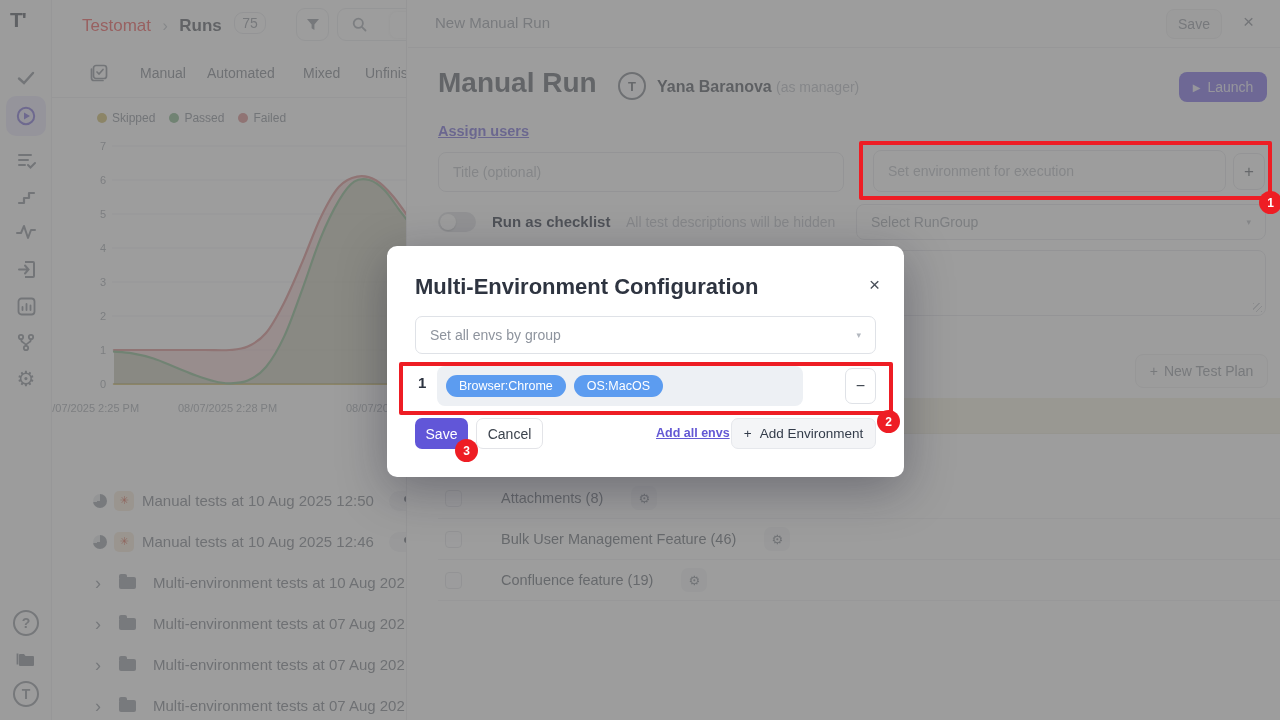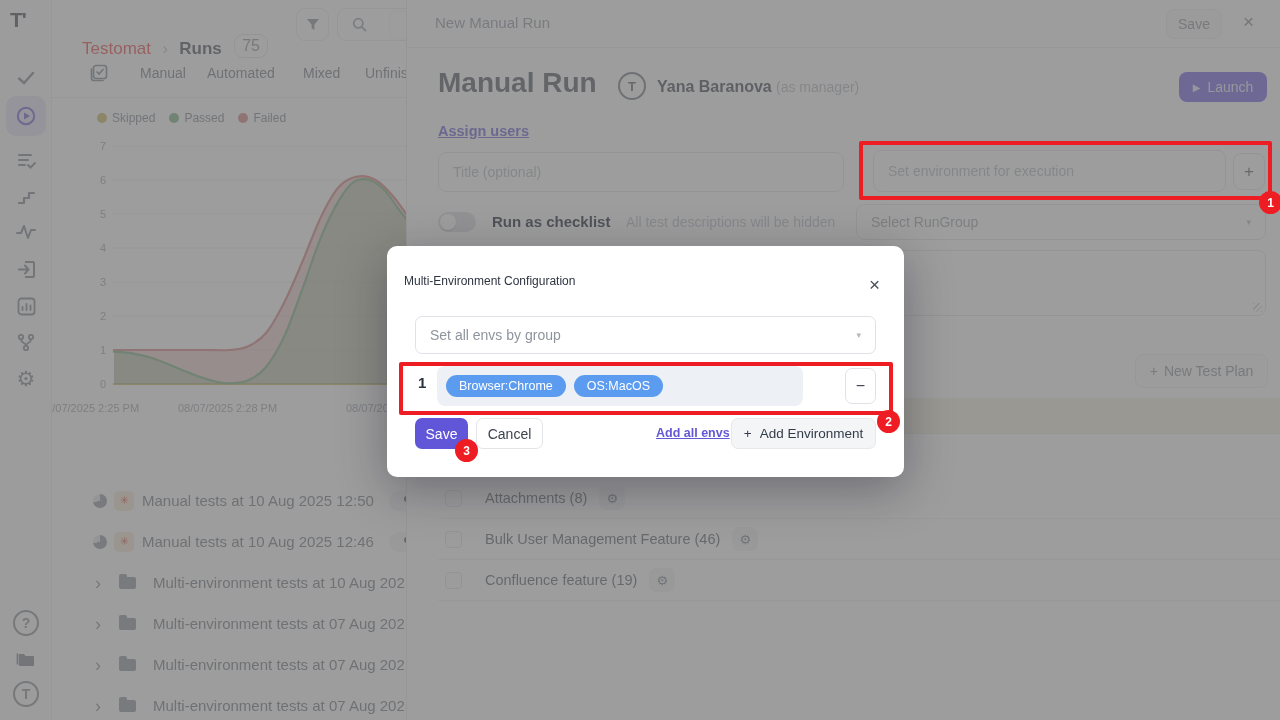--- a/index.html
+++ b/index.html
@@ -11,21 +11,21 @@
   .side-icon{position:absolute;left:0;width:52px;height:36px;display:flex;align-items:center;justify-content:center;color:#7d848d;}
   .side-icon svg{display:block;}
   .side-active{position:absolute;left:6px;width:40px;height:40px;border-radius:10px;background:#e6e3f8;display:flex;align-items:center;justify-content:center;}
   .tlogo{font-weight:800;font-size:21px;color:#3f454e;letter-spacing:-1px;}
   .circ-btn{width:26px;height:26px;border-radius:50%;border:2px solid #858b94;color:#858b94;display:flex;align-items:center;justify-content:center;font-size:14px;font-weight:700;}
   
   .panel2{position:absolute;left:52px;top:0;width:355px;height:720px;background:#fff;border-right:1px solid #e9e9eb;overflow:hidden;}
   .crumb-app{font-size:17px;color:#ef4444;}
   .crumb-sep{font-size:16px;color:#b7bcc3;margin:0 7px;}
   .crumb-section{font-size:17px;font-weight:700;color:#474d56;}
-  .count-badge{display:inline-block;margin-left:8px;padding:2px 7px;border:1px solid #e2e4e8;border-radius:9px;font-size:16px;color:#8a9099;background:#fff;vertical-align:3px;margin-top:22px;}
+  .count-badge{display:inline-block;margin-left:8px;padding:2px 7px;border:1px solid #e2e4e8;border-radius:9px;font-size:14px;color:#8a9099;background:#fff;vertical-align:3px;}
   .tool-btn{position:absolute;top:8px;width:33px;height:33px;border:1px solid #e7e8eb;border-radius:9px;background:#fdfdfd;display:flex;align-items:center;justify-content:center;color:#868c95;}
   .search-box{position:absolute;top:8px;left:285px;width:130px;height:33px;border:1px solid #e7e8eb;border-radius:9px;background:#fdfdfd;display:flex;align-items:center;}
   .clear-btn{position:absolute;left:52px;top:3px;width:40px;height:26px;background:#fff;border-radius:7px;box-shadow:0 0 3px rgba(0,0,0,.08);display:flex;align-items:center;justify-content:center;color:#6e747d;font-size:17px;}
   .tabs-row{position:absolute;left:0;top:48px;width:355px;height:50px;border-bottom:1px solid #ededef;}
   .tab{position:absolute;top:17px;font-size:14px;color:#70767f;white-space:nowrap;}
   .legend{position:absolute;left:45px;top:111px;display:flex;gap:14px;align-items:center;}
   .legend-item{display:flex;align-items:center;gap:5px;font-size:12px;color:#7b828c;}
   .legend-dot{width:10px;height:10px;border-radius:50%;}
   .chart-block{position:absolute;left:36px;top:140px;width:319px;height:286px;}
   .xlab{position:absolute;top:262px;font-size:11px;color:#9aa0a8;white-space:nowrap;}
@@ -54,28 +54,28 @@
   .ghost-select{position:absolute;border:1px solid #e3e4e8;border-radius:8px;background:#fff;display:flex;align-items:center;padding:0 14px;font-size:14px;color:#9aa0a8;}
   .caret{margin-left:auto;font-size:9px;color:#b3b8bf;}
   .toggle{position:absolute;left:30px;top:212px;width:38px;height:20px;border-radius:10px;background:#dcdee3;}
   .toggle .knob{position:absolute;left:2px;top:2px;width:16px;height:16px;border-radius:50%;background:#fff;box-shadow:0 1px 2px rgba(0,0,0,.2);}
   .chk-label{position:absolute;left:84px;top:213px;font-size:15px;font-weight:700;color:#0f172a;}
   .chk-hint{position:absolute;left:218px;top:214px;font-size:14px;color:#b8bcc3;}
   .notes-area{position:absolute;left:448px;top:250px;width:410px;height:66px;border:1px solid #e3e4e8;border-radius:8px;background:#fff;}
   .notes-area:after{content:"";position:absolute;right:3px;bottom:3px;width:9px;height:9px;background:repeating-linear-gradient(135deg,#c6cad0 0 1px,transparent 1px 4px);}
   .ntp-btn{position:absolute;left:727px;top:354px;width:133px;height:34px;border:1px solid #ebebed;border-radius:8px;background:#fafafa;color:#8b9199;font-size:14px;display:flex;align-items:center;justify-content:center;gap:6px;}
   .hl-band{position:absolute;left:14px;top:398px;width:858px;height:36px;background:#f3eedb;border-bottom:1px solid #eae5d2;}
-  .plan-row{position:absolute;left:30px;width:842px;height:41px;display:flex;align-items:center;border-bottom:1px solid #f0f0f2;}
+  .plan-row{position:absolute;left:30px;width:842px;height:41px;display:flex;align-items:center;border-bottom:1px solid #f0f0f2;gap:16px;}
   .plan-check{width:17px;height:17px;border:1px solid #dfe1e5;border-radius:4px;background:#fcfcfd;margin-left:7px;}
   .plan-label{margin-left:23px;font-size:14.5px;color:#565d67;}
   .gear-btn{margin-left:12px;width:26px;height:24px;border-radius:7px;background:#f2f3f5;display:flex;align-items:center;justify-content:center;color:#777e88;font-size:13px;}
   
   .dim{position:absolute;inset:0;background:rgba(110,110,110,0.68);z-index:5;}
   .modal{position:absolute;left:387px;top:246px;width:517px;height:231px;background:#fff;border-radius:10px;box-shadow:0 12px 48px rgba(20,20,40,.35);z-index:10;}
-  .modal-title{position:absolute;left:17px;top:28px;font-size:12px;font-weight:400;color:#2e3440;}
+  .modal-title{position:absolute;left:28px;top:28px;font-size:22px;font-weight:700;color:#2e3440;}
   .modal-x{position:absolute;right:24px;top:28px;font-size:19px;color:#4a505a;}
   .env-select{position:absolute;left:28px;top:70px;width:461px;height:38px;border:1px solid #dfe2e7;border-radius:7px;display:flex;align-items:center;padding:0 14px;font-size:14px;color:#8e949e;}
   .env-row-num{position:absolute;left:31px;top:128px;font-size:15px;font-weight:600;color:#2c3340;}
   .chips-field{position:absolute;left:50px;top:120px;width:366px;height:40px;background:#edf0f4;border-radius:8px;display:flex;align-items:center;gap:8px;padding:0 9px;}
   .chip{padding:4px 13px;border-radius:13px;background:#5c9cf0;color:#fff;font-size:12.5px;white-space:nowrap;}
   .minus-btn{position:absolute;left:458px;top:122px;width:31px;height:36px;border:1px solid #dfe2e7;border-radius:7px;background:#fff;color:#3c434d;font-size:16px;display:flex;align-items:center;justify-content:center;}
   .m-save{position:absolute;left:28px;top:172px;width:53px;height:31px;border-radius:7px;background:#6156d8;color:#fff;font-size:14px;display:flex;align-items:center;justify-content:center;}
   .m-cancel{position:absolute;left:89px;top:172px;width:67px;height:31px;border:1px solid #e3e4e8;border-radius:7px;background:#fff;color:#3c434d;font-size:14px;display:flex;align-items:center;justify-content:center;}
   .m-addall{position:absolute;left:269px;top:180px;font-size:12.5px;font-weight:700;color:#6358d4;text-decoration:underline;}
   .m-addenv{position:absolute;left:344px;top:172px;width:145px;height:31px;border:1px solid #e6e8ec;border-radius:7px;background:#f4f5f7;color:#333c4a;font-size:13.5px;display:flex;align-items:center;justify-content:center;gap:8px;}

